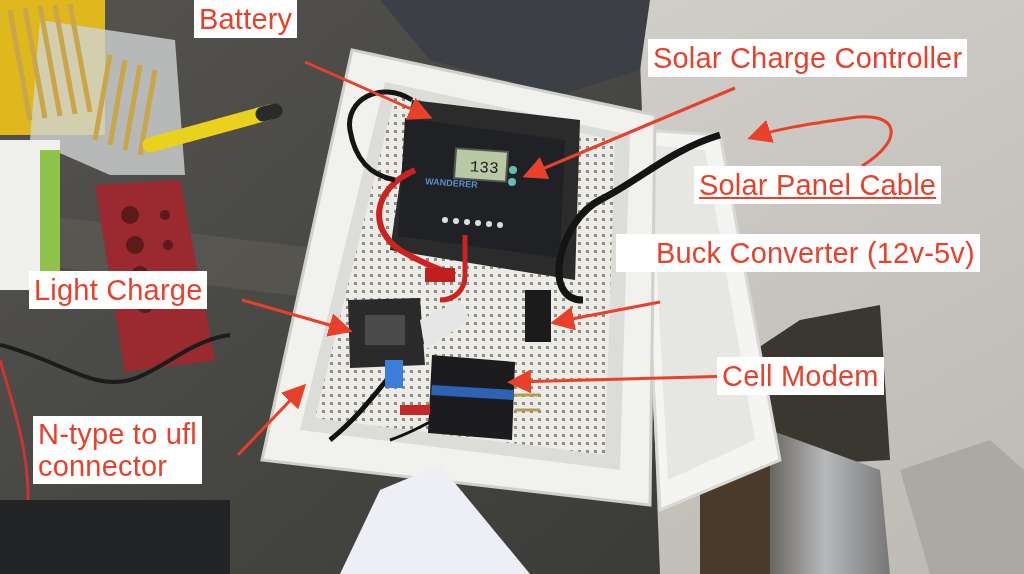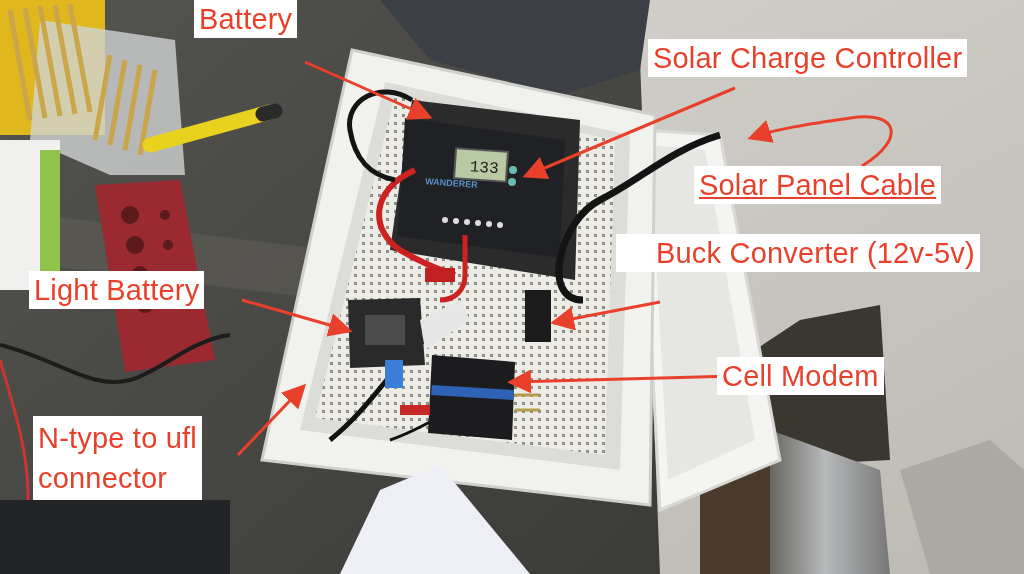--- a/index.html
+++ b/index.html
@@ -165,16 +165,16 @@
     <line x1="242" y1="300" x2="347" y2="330" marker-end="url(#ah)"></line>
     <line x1="735" y1="376" x2="513" y2="382" marker-end="url(#ah)"></line>
     <line x1="238" y1="455" x2="302" y2="388" marker-end="url(#ah)"></line>
   </g>
 </svg>
 
 <div class="label" style="left:194px;top:0;">Battery</div>
 <div class="label" style="left:609px;top:39px;margin-left:39px;">Solar Charge Controller</div>
 <div class="label" style="left:694px;top:166px;text-decoration:underline;">Solar Panel Cable</div>
 <div class="label" style="left:616px;top:234px;padding-left:40px;">Buck Converter (12v-5v)</div>
-<div class="label" style="left:29px;top:271px;">Light Battery</div>
+<div class="label" style="left:29px;top:271px;">Light Charge</div>
 <div class="label" style="left:717px;top:357px;">Cell Modem</div>
-<div class="label" style="left:33px;top:416px;line-height:40px;">N-type to ufl
+<div class="label" style="left:33px;top:416px;line-height:32px;">N-type to ufl
 connector</div>
 
 </body></html>

